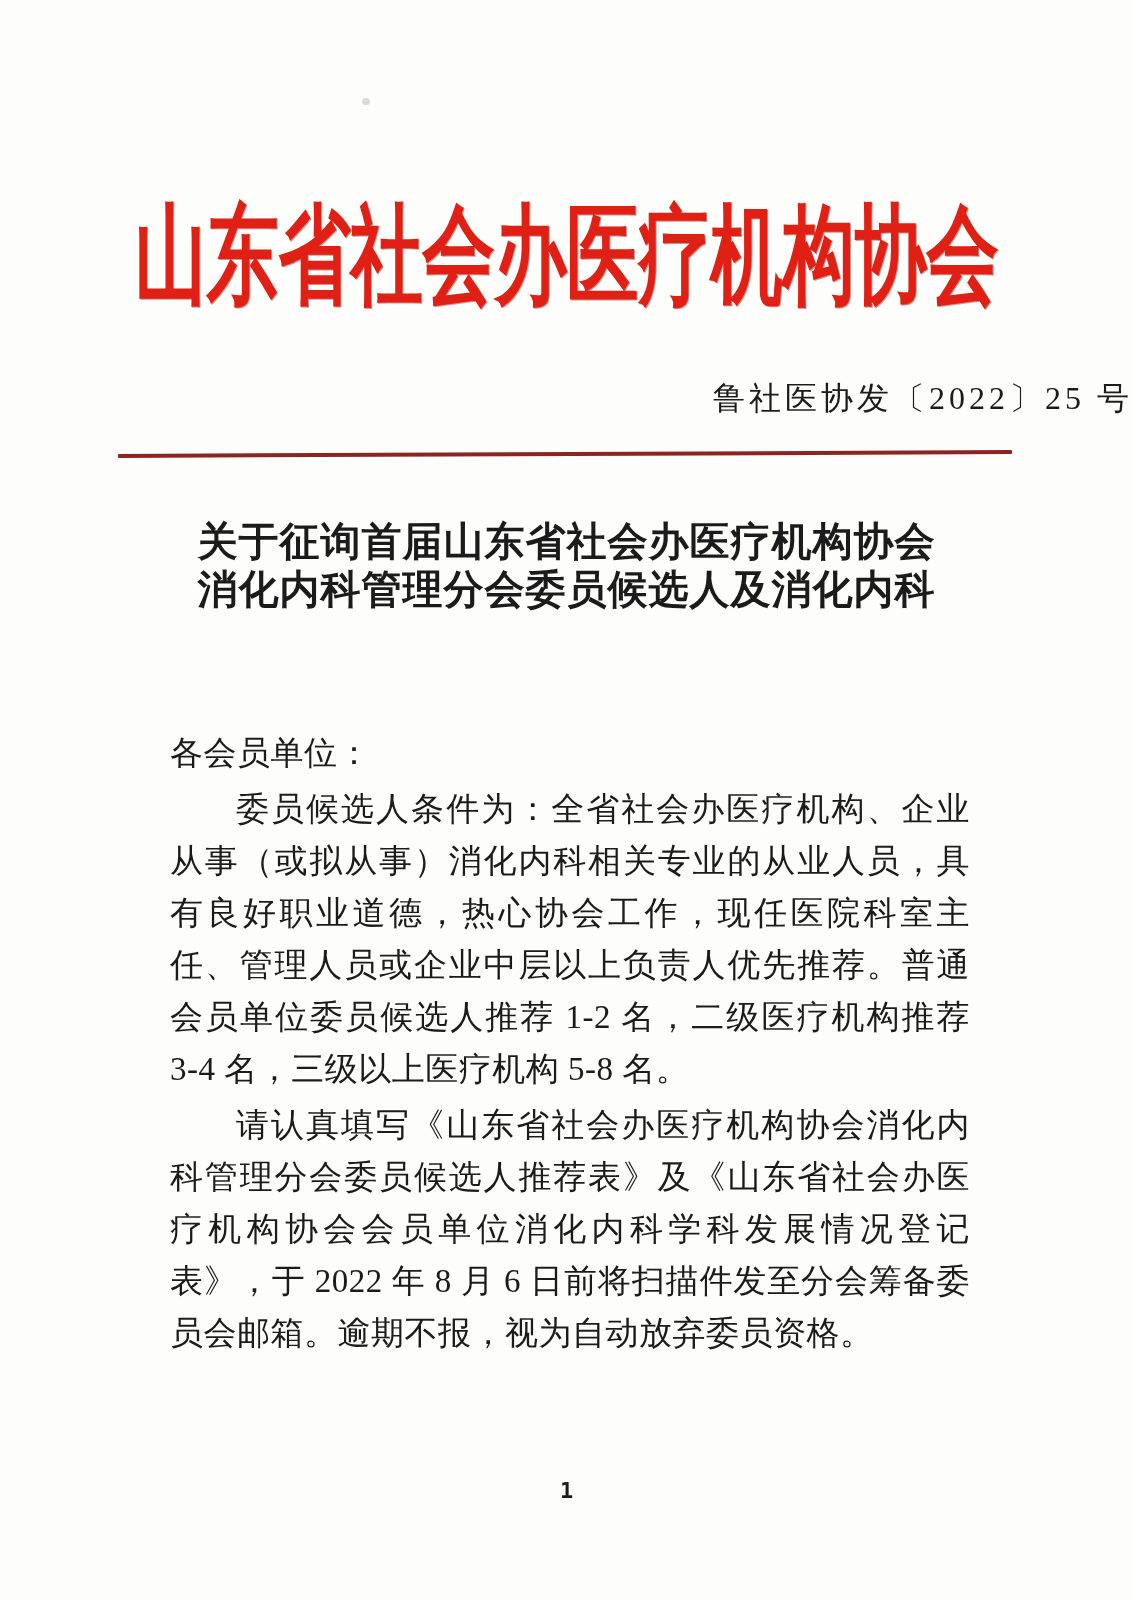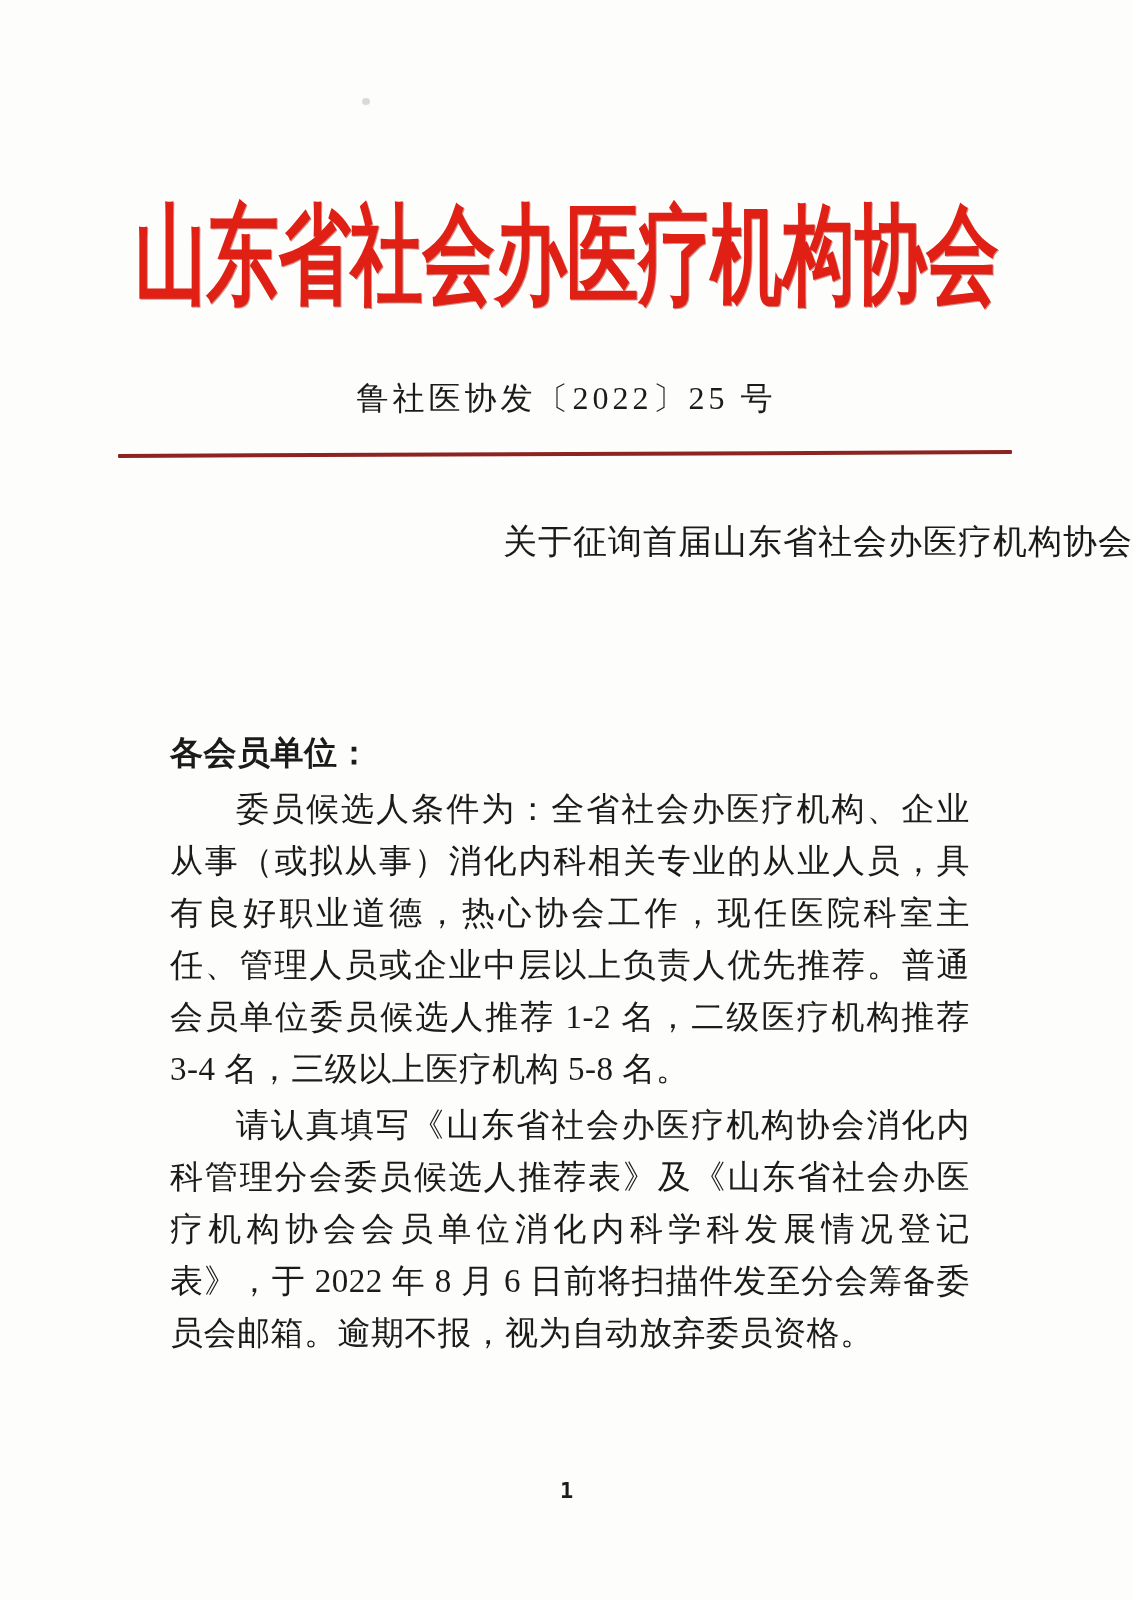--- a/index.html
+++ b/index.html
@@ -41,21 +41,21 @@
     letter-spacing: 0px;
     transform: scaleY(1.5);
     transform-origin: top center;
     text-shadow: 1px 1px 0 rgba(140, 20, 10, 0.45);
   }
   .doc-number {
     position: absolute;
     top: 376px;
     left: 0;
     width: 100%;
-    text-align: center;
+    text-align: right;
     font-size: 32px;
     line-height: 44px;
     letter-spacing: 4px;
     color: var(--text, #1b1b1b);
     white-space: nowrap;
   }
   .red-rule {
     position: absolute;
     top: 452px;
     left: 118px;
@@ -63,41 +63,40 @@
     height: 4px;
     background: var(--rule-red, #8c2522);
     transform: rotate(-0.25deg);
     border-radius: 1px;
   }
   .notice-title {
     position: absolute;
     top: 518px;
     left: 0;
     width: 100%;
-    text-align: right;
-    font-size: 34px;
+    text-align: center;
+    font-size: 40px;
     line-height: 48px;
-    font-weight: normal;
+    font-weight: bold;
     letter-spacing: 1px;
     color: var(--text, #1b1b1b);
   }
   .body-text {
     position: absolute;
     top: 727px;
     left: 170px;
     width: 800px;
     font-size: 33px;
     line-height: 52px;
     letter-spacing: 0.5px;
     text-align: justify;
     color: var(--text, #1b1b1b);
   }
   .salutation {
     margin: 0;
-    font-weight: bold;
   }
   .para {
     margin: 4px 0 0 0;
     text-indent: 2em;
   }
   .para.first {
     margin-top: 12px;
   }
   .page-number {
     position: absolute;
@@ -120,20 +119,21 @@
   <div class="scan-speck"></div>
 
   <div class="letterhead">山东省社会办医疗机构协会</div>
 
   <div class="doc-number">鲁社医协发〔2022〕25 号</div>
 
   <div class="red-rule"></div>
 
   <div class="notice-title">
     <div>关于征询首届山东省社会办医疗机构协会</div>
+    <div>消化内科管理分会委员候选人及消化内科</div>
   </div>
 
   <div class="body-text">
     <p class="salutation">各会员单位：</p>
     <p class="para">委员候选人条件为：全省社会办医疗机构、企业从事（或拟从事）消化内科相关专业的从业人员，具有良好职业道德，热心协会工作，现任医院科室主任、管理人员或企业中层以上负责人优先推荐。普通会员单位委员候选人推荐 1-2 名，二级医疗机构推荐 3-4 名，三级以上医疗机构 5-8 名。</p>
     <p class="para">请认真填写《山东省社会办医疗机构协会消化内科管理分会委员候选人推荐表》及《山东省社会办医疗机构协会会员单位消化内科学科发展情况登记表》，于 2022 年 8 月 6 日前将扫描件发至分会筹备委员会邮箱。逾期不报，视为自动放弃委员资格。</p>
   </div>
 
   <div class="page-number">1</div>
 

